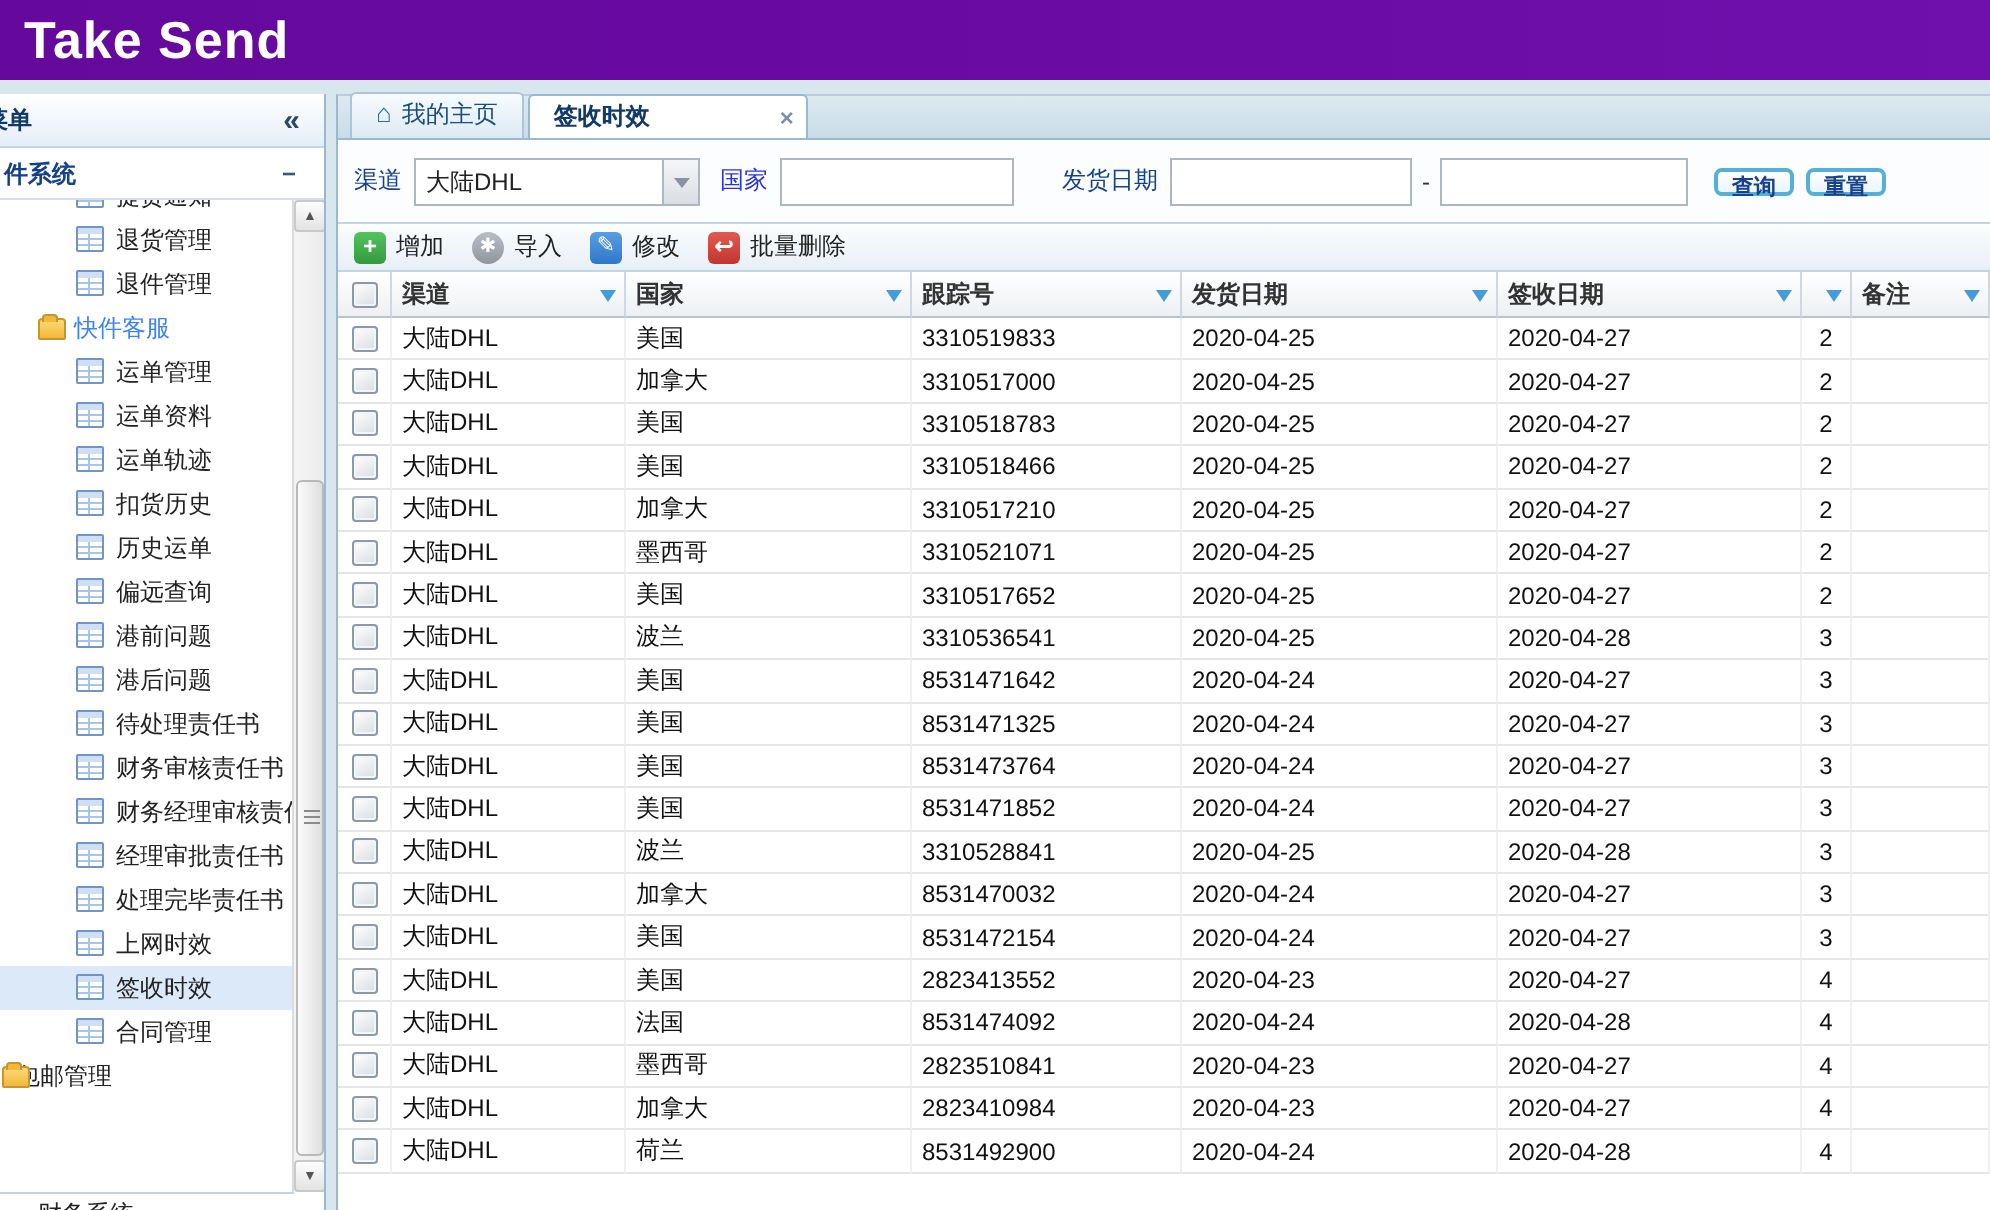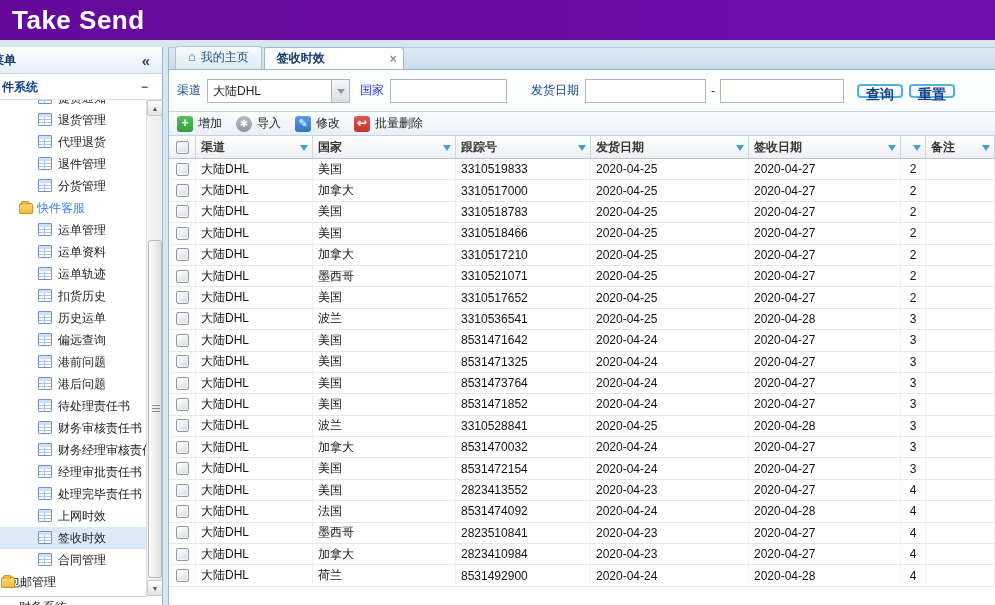--- a/index.html
+++ b/index.html
@@ -75,21 +75,21 @@
   .flabel { color:#15428b; margin-right:6px; }
   .flabel.blue { color:#2b32d9; }
   .combo { display:flex; width:143px; height:24px; border:1px solid #aeb6c2; background:#fff; cursor:pointer; }
   .combo .val { flex:1; line-height:22px; padding-left:5px; color:#222; }
   .combo .trigger { width:18px; border-left:1px solid #aeb6c2; background:linear-gradient(#f5f6f8,#d9dde3); position:relative; }
   .combo .trigger::after { content:""; position:absolute; left:5px; top:9px; border-left:4px solid transparent;
       border-right:4px solid transparent; border-top:5px solid #8a93a0; }
   .txt { height:24px; border:1px solid #aeb6c2; background:#fff; padding:0 4px; font-size:12px; font-family:inherit; }
   .dash { margin:0 5px; color:#333; }
   .fbtn { height:14px; padding:0 7px; margin-left:6px; border:2px solid #54b0d6; border-radius:4px;
-          background:linear-gradient(#ffffff,#e9f6fc); color:#15428b; font-weight:bold; font-size:14px; cursor:pointer; font-family:inherit; }
+          background:linear-gradient(#ffffff,#e9f6fc); color:#15428b; font-weight:bold; font-size:11px; cursor:pointer; font-family:inherit; }
 
   .toolbar { height:24px; display:flex; align-items:center; background:linear-gradient(#fbfdfe,#e7eff6);
              border-bottom:1px solid #c3d5e2; padding-left:8px; color:#222; }
   .tbtn { display:flex; align-items:center; margin-right:14px; cursor:pointer; }
   .ticon { width:16px; height:16px; margin-right:5px; border-radius:3px; color:#fff; font-size:12px; line-height:15px;
            text-align:center; font-weight:bold; }
   .ticon.add { background:linear-gradient(#52c35e,#349a40); }
   .ticon.import { background:linear-gradient(#b9bec3,#8f969d); border-radius:8px; font-size:10px; }
   .ticon.edit { background:linear-gradient(#5a9de2,#2f78c8); font-size:11px; }
   .ticon.del { background:linear-gradient(#e05a52,#c23630); }
@@ -122,23 +122,21 @@
       <span class="sb-title">菜单</span>
       <span class="collapse">«</span>
     </div>
     <div class="sb-group">
       <span class="sb-gtitle">件系统</span>
       <span class="minus">−</span>
     </div>
     <div class="sb-tree" id="tree">
         <div class="tree-item leaf partial-top"><span class="ti-icon"></span><span class="ti-label">提货通知</span></div>
         <div class="tree-item leaf"><span class="ti-icon"></span><span class="ti-label">退货管理</span></div>
-        <div class="tree-item leaf"><span class="ti-icon"></span><span class="ti-label">代理退货</span></div>
         <div class="tree-item leaf"><span class="ti-icon"></span><span class="ti-label">退件管理</span></div>
-        <div class="tree-item leaf"><span class="ti-icon"></span><span class="ti-label">分货管理</span></div>
         <div class="tree-item group"><span class="ti-icon"></span><span class="ti-label">快件客服</span></div>
         <div class="tree-item leaf"><span class="ti-icon"></span><span class="ti-label">运单管理</span></div>
         <div class="tree-item leaf"><span class="ti-icon"></span><span class="ti-label">运单资料</span></div>
         <div class="tree-item leaf"><span class="ti-icon"></span><span class="ti-label">运单轨迹</span></div>
         <div class="tree-item leaf"><span class="ti-icon"></span><span class="ti-label">扣货历史</span></div>
         <div class="tree-item leaf"><span class="ti-icon"></span><span class="ti-label">历史运单</span></div>
         <div class="tree-item leaf"><span class="ti-icon"></span><span class="ti-label">偏远查询</span></div>
         <div class="tree-item leaf"><span class="ti-icon"></span><span class="ti-label">港前问题</span></div>
         <div class="tree-item leaf"><span class="ti-icon"></span><span class="ti-label">港后问题</span></div>
         <div class="tree-item leaf"><span class="ti-icon"></span><span class="ti-label">待处理责任书</span></div>

